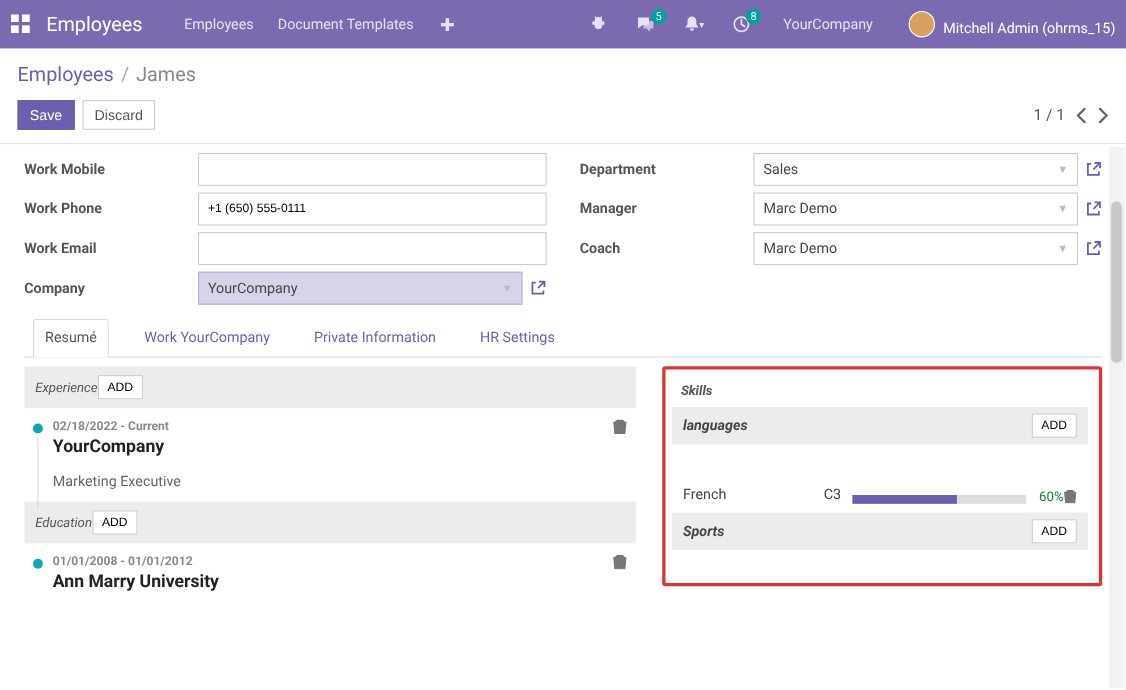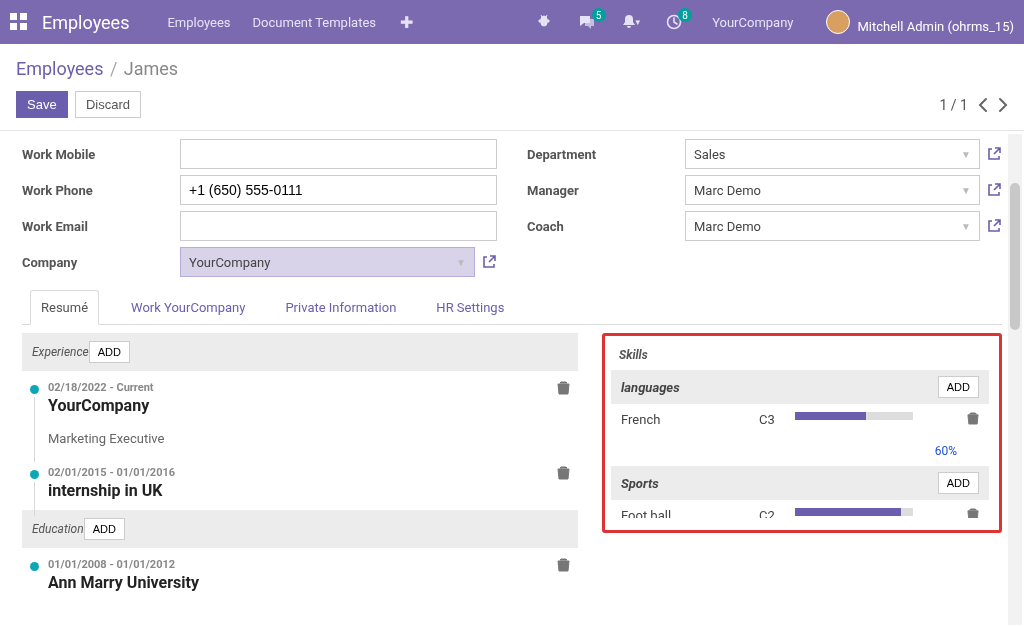--- a/index.html
+++ b/index.html
@@ -52,21 +52,21 @@
   height: calc(627px - 44px - 82px);
   overflow-y: auto;
   position:relative;
 }
 .form-pad{padding: 8px 22px 12px 22px;}
 .form-row{display:flex; gap:30px;}
 .form-col{flex:1; min-width:0;}
 .form-field{ display:flex; align-items:center; margin-bottom:6px;}
 .form-field label{ width:158px; color:#555; font-weight:bold; font-size:13px;}
 .form-field .input{
-  flex:1; border:1px solid #ccc; height:30px; padding:4px 8px; font-size:14px; background:#fff;
+  flex:1; border:1px solid #ccc; height:30px; padding:4px 8px; font-size:11px; background:#fff;
 }
 .form-field .sel-wrap{flex:1; display:flex; align-items:center; gap:6px;}
 .sel-input{
   flex:1; border:1px solid #ccc; height:30px; display:flex; align-items:center;
   justify-content:space-between; padding:0 8px; font-size:13px; background:#fff;
 }
 .sel-input.highlight{ background:#d9d3ea; border-color:#b7addc;}
 .sel-arrow{color:#bbb; font-size:10px;}
 .ext-link{ color:#6b5fad; width:16px; height:16px;}
 .tabs{
@@ -116,27 +116,27 @@
 .skills-col .skills-title{
   font-style:italic; font-size:12px; color:#555; padding:6px 8px 8px 8px; font-weight:bold;
 }
 .skills-scroll{ height:148px; overflow-y:auto; padding-right:4px;}
 .skills-section-hdr{
   background:#ececec; padding:6px 10px; display:flex; align-items:center;
   justify-content:space-between;
 }
 .skills-section-hdr .lbl{font-style:italic; font-weight:bold; font-size:13px;}
 .skill-row{
-  display:flex; align-items:flex-start; gap:10px; padding:8px 8px 8px 10px; font-size:13px;
+  display:flex; align-items:flex-end; padding:8px 8px 8px 10px; font-size:13px;
 }
 .skill-row .name{flex:0 0 128px;}
 .skill-row .lvl{flex:0 0 26px;}
 .skill-row .bar{flex:1; height:8px; background:#ddd; position:relative;}
 .skill-row .bar .fill{position:absolute; left:0; top:0; bottom:0; background:#6b5fad;}
-.skill-row .pct{flex:0 0 34px; text-align:right; font-size:12px; color:#1d4ed8;margin-top:32px;}
+.skill-row .pct{flex:0 0 34px; text-align:right; font-size:12px; color:#15803d;margin-top:32px;}
 .skill-row .del{color:#888; cursor:pointer; flex:0 0 14px;}
 
 ::-webkit-scrollbar{width:14px;}
 ::-webkit-scrollbar-track{background:#eee;}
 ::-webkit-scrollbar-thumb{background:#bbb; border:3px solid #eee; border-radius:7px;}
 .rt-scrollbar{
   position:fixed; right:2px; top:134px; bottom:2px; width:14px; background:#f2f2f2;
 }
 .rt-scrollbar .thumb{
   position:absolute; left:2px; right:2px; top:10%; height:30%;
@@ -318,30 +318,20 @@
           <span class="bullet"></span>
           <div class="dates">02/18/2022 - Current</div>
           <div class="ttl">YourCompany</div>
           <div class="sub">Marketing Executive</div>
           <span class="trash">
             <svg width="13" height="14" viewBox="0 0 13 14">
                   <path fill="#777" d="M1 3h11l-1 10H2L1 3zm3-2h5l1 1H3l1-1zM4 5v7M6.5 5v7M9 5v7" stroke="#777" stroke-width="1"></path>
                 </svg>
           </span>
         </div>
-        <div class="timeline-item">
-          <span class="bullet"></span>
-          <div class="dates">02/01/2015 - 01/01/2016</div>
-          <div class="ttl">internship in UK</div>
-          <span class="trash">
-            <svg width="13" height="14" viewBox="0 0 13 14">
-                  <path fill="#777" d="M1 3h11l-1 10H2L1 3zm3-2h5l1 1H3l1-1zM4 5v7M6.5 5v7M9 5v7" stroke="#777" stroke-width="1"></path>
-                </svg>
-          </span>
-        </div>
 
         <div class="section-header">
           <span>Education</span>
           <button class="add-btn">ADD</button>
         </div>
         <div class="timeline-item">
           <span class="bullet"></span>
           <div class="dates">01/01/2008 - 01/01/2012</div>
           <div class="ttl">Ann Marry University</div>
           <span class="trash">

